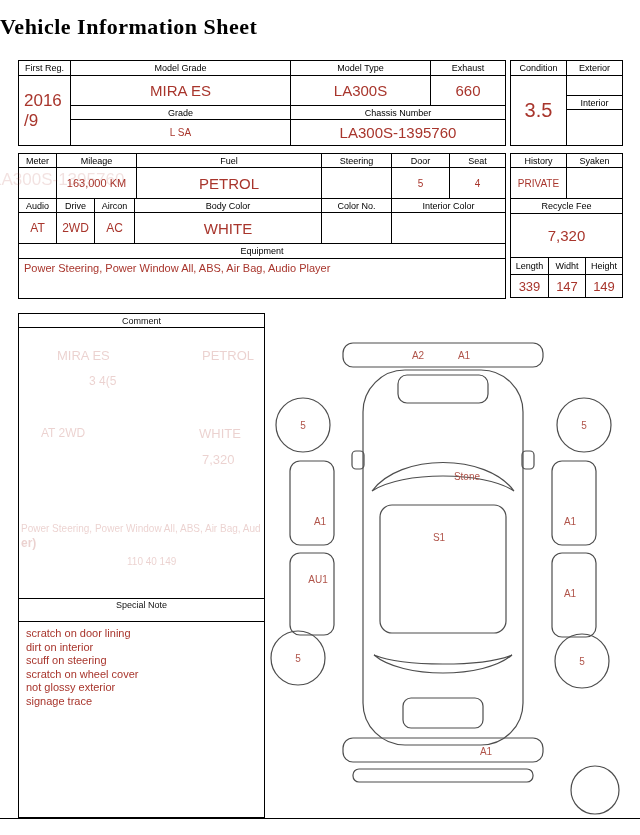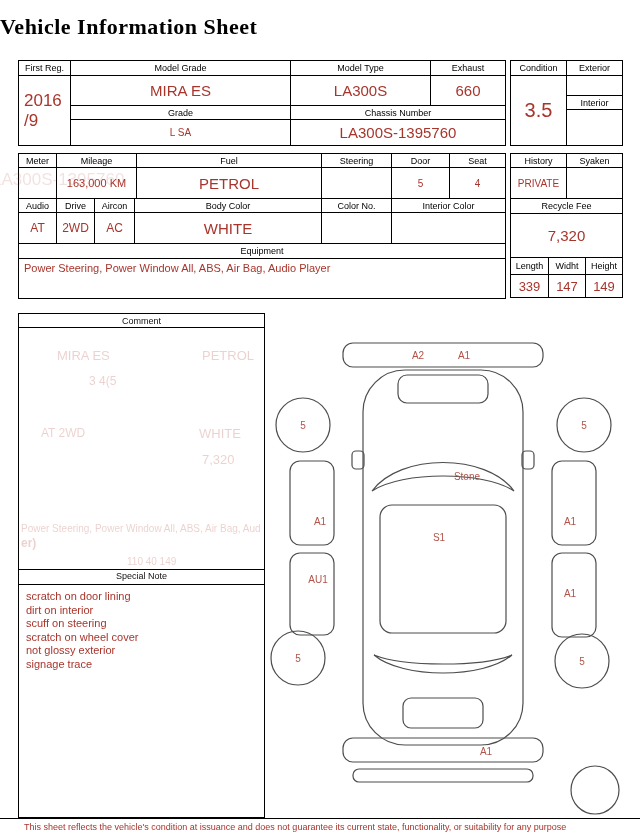--- a/index.html
+++ b/index.html
@@ -28,21 +28,21 @@
   .firstreg { font-size:17px; text-align:left; padding-left:5px; line-height:1.12; }
   .f15 { font-size:15px; } .f14 { font-size:10px; } .f13 { font-size:13px; }
   .f12 { font-size:12px; } .f11 { font-size:11px; } .f10 { font-size:10px; }
   .cond { font-size:20px; }
   .equip { text-align:left; vertical-align:top; padding:3px 5px; font-size:11px; }
 
   .main-left { position:absolute; left:18px; top:313px; width:247px; height:505px;
                border:1px solid #000; display:flex; flex-direction:column; background:#fff; }
   .comment-hdr { height:14px; line-height:14px; border-bottom:1px solid #000; text-align:center; font-size:9px; }
   .comment-body { height:241px; position:relative; }
-  .note-hdr { height:16px; line-height:13px; border-top:1px solid #000; border-bottom:1px solid #000; text-align:center; font-size:9px; }
+  .note-hdr { height:24px; line-height:13px; border-top:1px solid #000; border-bottom:1px solid #000; text-align:center; font-size:9px;margin-top:29px; }
   .note-body { flex:1; padding:5px 7px; color:var(--accent); font-size:11px; line-height:13.5px; text-align:left; }
 
   .ghost { position:absolute; color:var(--accent); opacity:.22; white-space:nowrap; font-size:12px; pointer-events:none; }
   .ghost-chassis { position:absolute; left:-8px; top:170px; font-size:17px; opacity:.14; color:var(--accent); white-space:nowrap; pointer-events:none; }
 
   .diagram-wrap { position:absolute; left:268px; top:313px; width:368px; height:505px; }
   .diagram-wrap svg { width:100%; height:100%; display:block; }
 
   .footer-rule { position:absolute; top:818px; left:0; width:640px; border-top:1px solid #000; }
   .footer-text { position:absolute; top:822px; left:24px; right:8px; font-size:9px; color:var(--accent); white-space:nowrap; overflow:hidden; }
@@ -300,15 +300,14 @@
         <text x="218" y="442">A1</text>
         <text x="35" y="116">5</text>
         <text x="316" y="116">5</text>
         <text x="30" y="349">5</text>
         <text x="314" y="352">5</text>
       </g>
     </svg>
   </div>
 
   <div class="footer-rule"></div>
-  <div class="footer-text">This sheet reflects the vehicle's condition at issuance and does not guarantee its current state, functionality, or suitability for any purpose</div>
 
 </div>
 
 </body></html>

